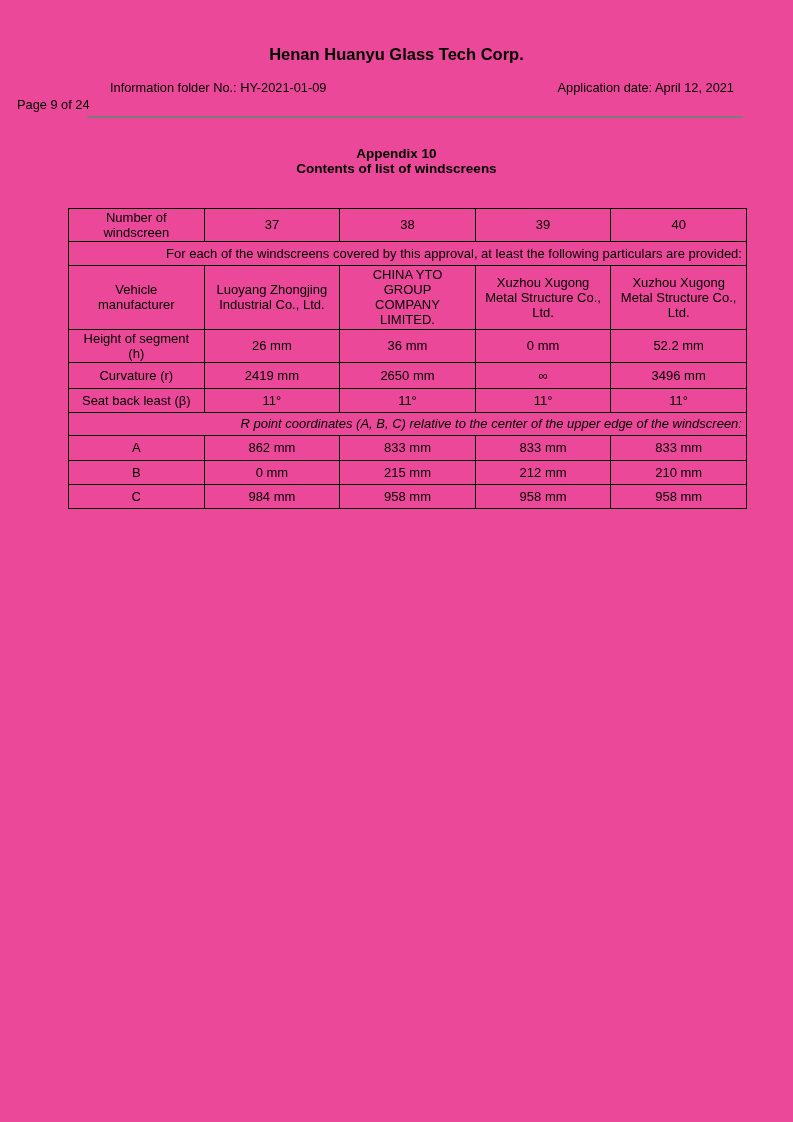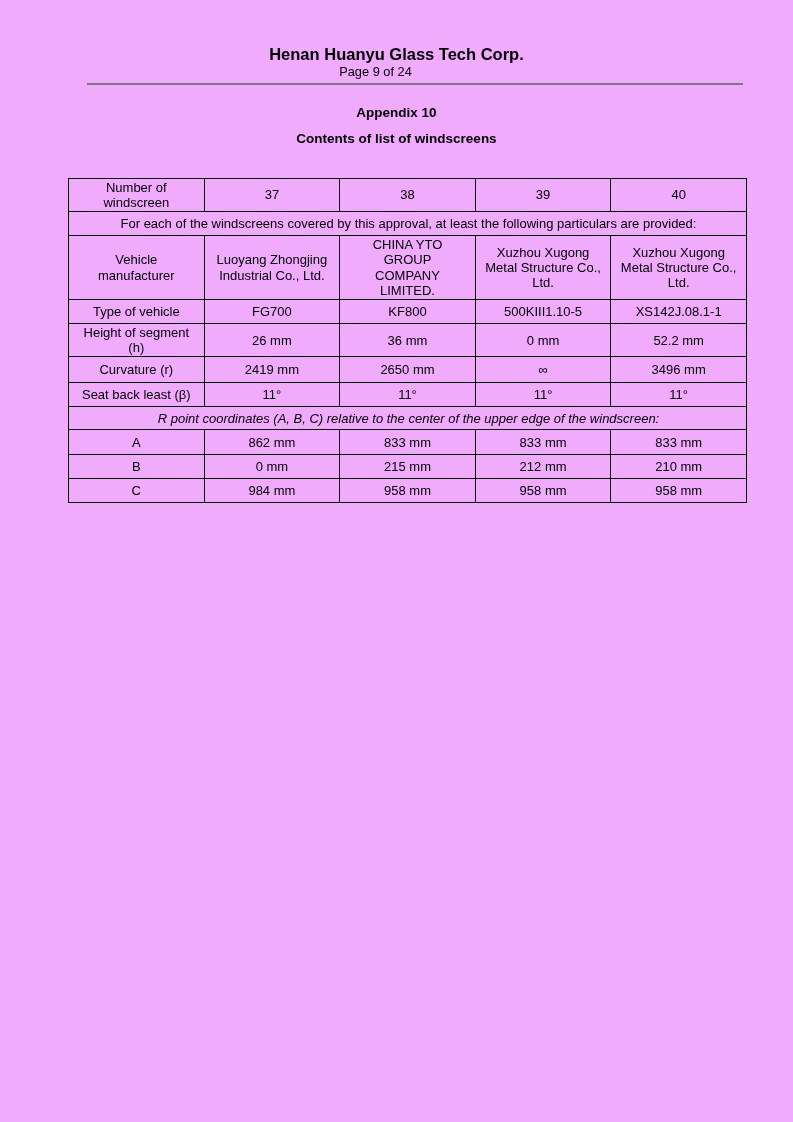--- a/index.html
+++ b/index.html
@@ -2,59 +2,58 @@
 <html><head>
 <meta charset="utf-8">
 <style>
   * { box-sizing: border-box; }
   html, body { margin: 0; padding: 0; background: #e8e8e8; }
   .page {
     position: relative;
     width: 793px;
     height: 1122px;
     margin: 0 auto;
-    background: #f0abfc;
+    background: #ec4899;
     font-family: "Liberation Sans", sans-serif;
     color: #000;
     overflow: hidden;
   }
   .company-title {
     padding-top: 45px;
     text-align: center;
     font-size: 16.5px;
     font-weight: bold;
     line-height: 1.1;
   }
   .info-row {
     display: flex;
     justify-content: space-between;
     margin: 18px 59px 0 110px;
     font-size: 12.8px;
     line-height: 1.15;
   }
   .page-num {
     margin: 2px 59px 0 17px;
-    text-align: center;
+    text-align: left;
     font-size: 12.8px;
     line-height: 1.15;
   }
   .rule {
     margin: 3px 0 0 87px;
     width: 656px;
     height: 2px;
     background: #7b7b7b;
   }
   .appendix-title {
-    margin-top: 20px;
+    margin-top: 28px;
     text-align: center;
     font-size: 13.5px;
     font-weight: bold;
   }
   .appendix-subtitle {
-    margin-top: 11px;
     text-align: center;
     font-size: 13.5px;
     font-weight: bold;
   }
   table.ws {
     border-collapse: collapse;
     table-layout: fixed;
     margin: 32px 0 0 68px;
     width: 678px;
     font-size: 13px;
@@ -63,35 +62,39 @@
   table.ws td {
     border: 1px solid #000;
     text-align: center;
     vertical-align: middle;
     padding: 1px 4px;
     line-height: 1.16;
     white-space: pre-line;
     overflow: hidden;
   }
   table.ws td.note {
-    text-align: center;
+    text-align: right;
     padding-left: 6px;
     white-space: normal;
   }
   tr.h30 { height: 30px; } tr.h24 { height: 24px; } tr.h64 { height: 64px; }
   tr.h28 { height: 28px; } tr.h26 { height: 26px; } tr.h29 { height: 29px; }
   tr.h23 { height: 23px; font-style: italic; } tr.h25 { height: 25px; }
 </style>
 </head>
 <body>
 
 <div class="page">
 
   <div class="company-title">Henan Huanyu Glass Tech Corp.</div>
 
+  <div class="info-row">
+    <span>Information folder No.: HY-2021-01-09</span>
+    <span>Application date: April 12, 2021</span>
+  </div>
   <div class="page-num">Page 9 of 24</div>
 
   <div class="rule"></div>
 
   <div class="appendix-title">Appendix 10</div>
   <div class="appendix-subtitle">Contents of list of windscreens</div>
 
   <table class="ws">
     <colgroup>
         <col>
@@ -120,27 +123,20 @@
         <td>CHINA YTO
 GROUP
 COMPANY
 LIMITED.</td>
         <td>Xuzhou Xugong
 Metal Structure Co.,
 Ltd.</td>
         <td>Xuzhou Xugong
 Metal Structure Co.,
 Ltd.</td>
-      </tr>
-      <tr class="h24">
-        <td>Type of vehicle</td>
-        <td>FG700</td>
-        <td>KF800</td>
-        <td>500KIII1.10-5</td>
-        <td>XS142J.08.1-1</td>
       </tr>
       <tr class="h29">
         <td>Height of segment
 (h)</td>
         <td>26 mm</td>
         <td>36 mm</td>
         <td>0 mm</td>
         <td>52.2 mm</td>
       </tr>
       <tr class="h26">

